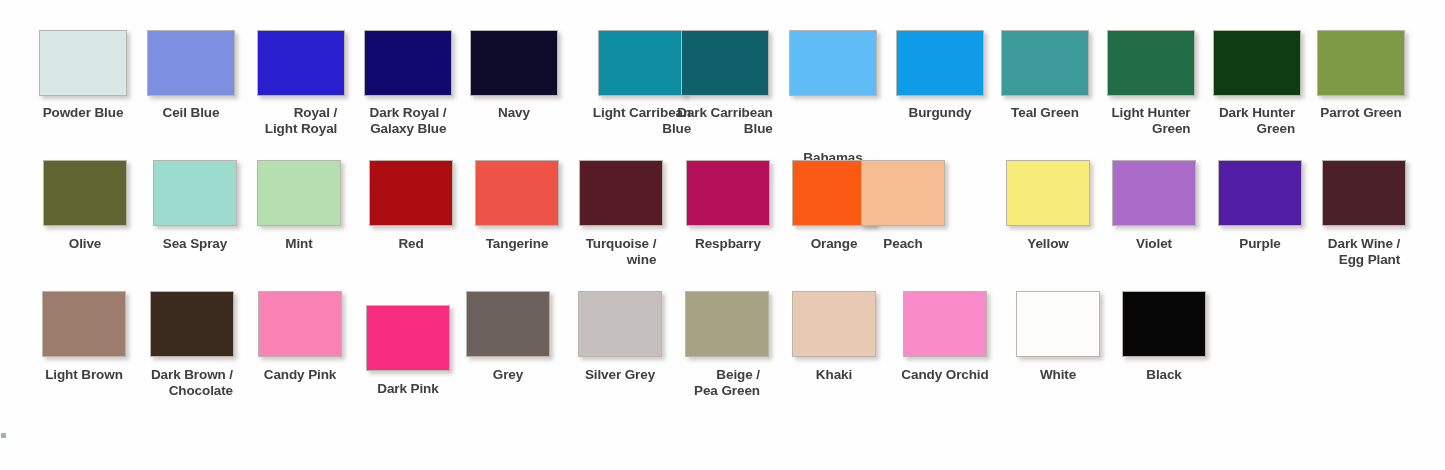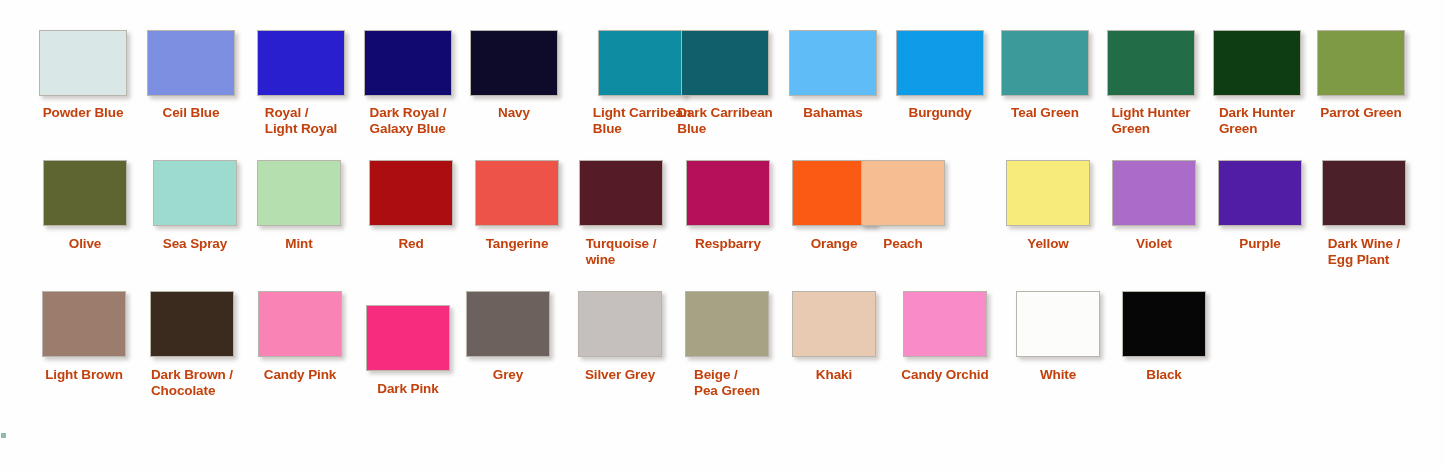--- a/index.html
+++ b/index.html
@@ -56,22 +56,22 @@
 
   .row-1 .chip { width: 88px; height: 66px; }
   .row-2 .chip { width: 84px; height: 66px; }
   .row-3 .chip { width: 84px; height: 66px; }
 
   .label {
     margin-top: 9px;
     font-size: 13.5px;
     font-weight: bold;
     line-height: 16px;
-    text-align: left;
-    color: #c2410c;
+    text-align: right;
+    color: #404040;
     letter-spacing: -0.1px;
     white-space: pre-line;
     max-width: 112px;
   }
 
   .row-2 .label { margin-top: 10px; }
   .row-3 .label { margin-top: 10px; }
 
   .stray-mark {
     position: absolute;
@@ -118,21 +118,21 @@
 Blue" style="background: rgb(13, 140, 162); width: 88px; height: 66px;"></div>
         <div class="label">Light Carribean
 Blue</div>
       </div>
       <div class="cell" style="position: absolute; left: 667px; top: 0px; width: 116px;">
         <div class="chip" title="Dark Carribean
 Blue" style="background: rgb(16, 96, 108); width: 88px; height: 66px;"></div>
         <div class="label">Dark Carribean
 Blue</div>
       </div>
-      <div class="cell" style="position: absolute; left: 775px; top: 0px; width: 116px;">
+      <div class="cell" style="position: absolute; left: 775px; top: 0px; width: 116px; gap: 45px;">
         <div class="chip" title="Bahamas" style="background: rgb(95, 188, 247); width: 88px; height: 66px;"></div>
         <div class="label">Bahamas</div>
       </div>
       <div class="cell" style="position: absolute; left: 882px; top: 0px; width: 116px;">
         <div class="chip" title="Turquoise" style="background: rgb(14, 156, 232); width: 88px; height: 66px;"></div>
         <div class="label">Burgundy</div>
       </div>
       <div class="cell" style="position: absolute; left: 987px; top: 0px; width: 116px;">
         <div class="chip" title="Teal Green" style="background: rgb(60, 154, 155); width: 88px; height: 66px;"></div>
         <div class="label">Teal Green</div>

